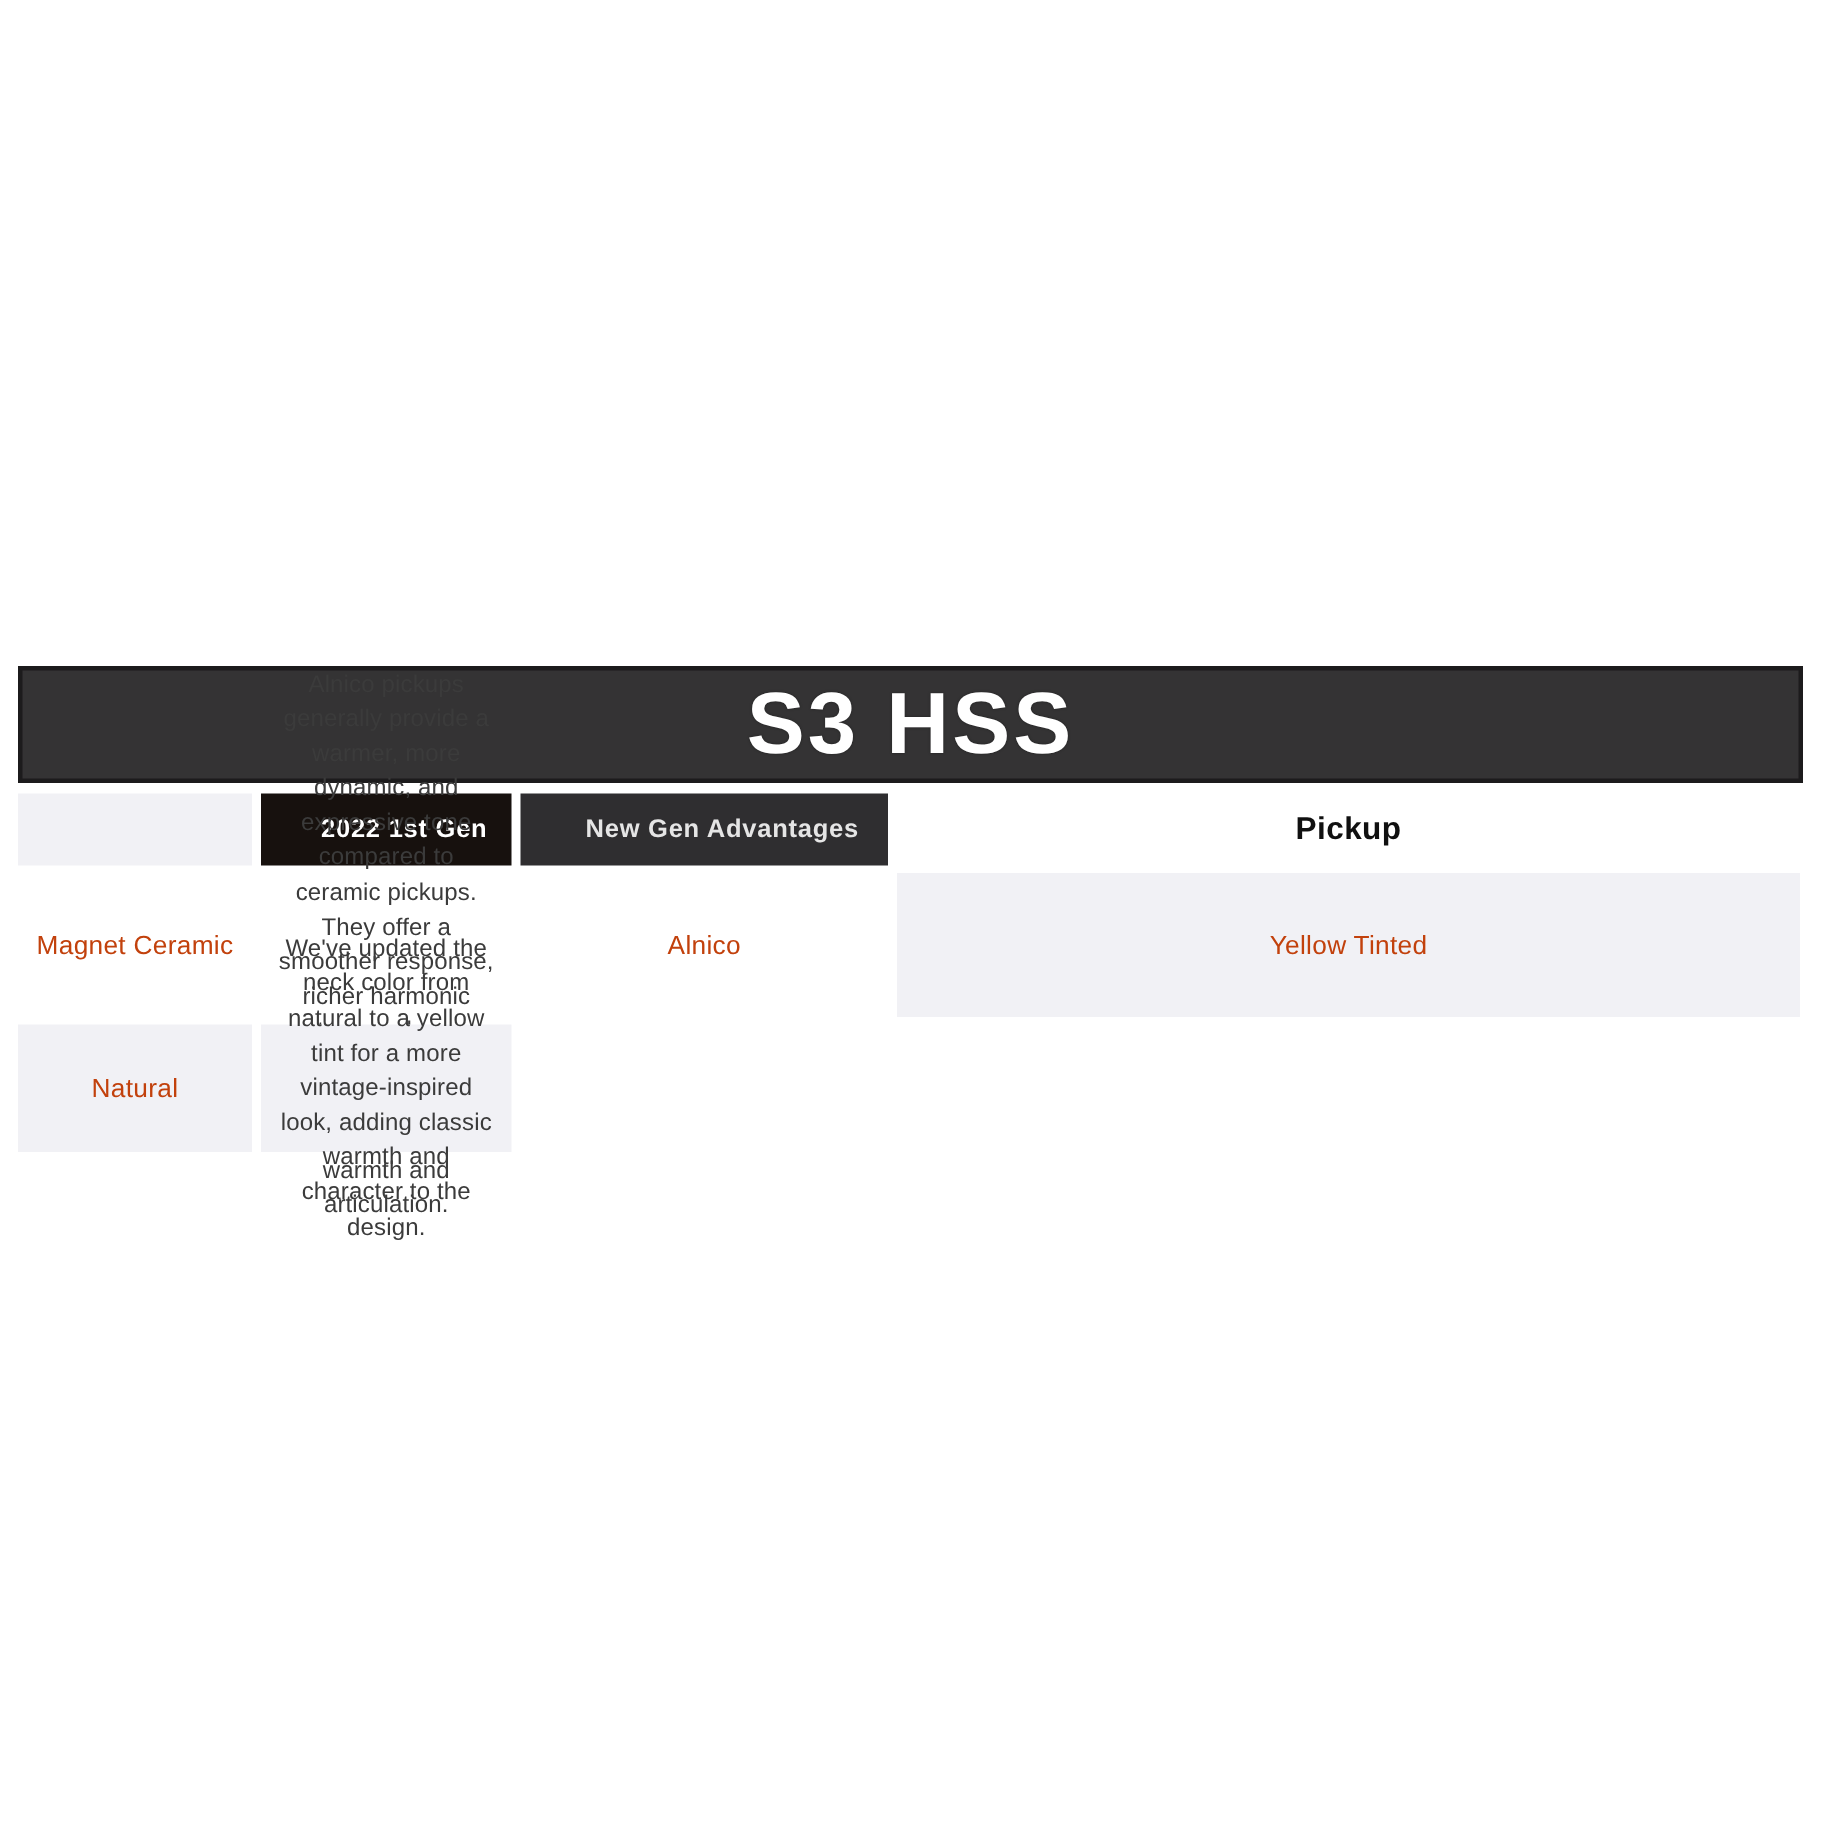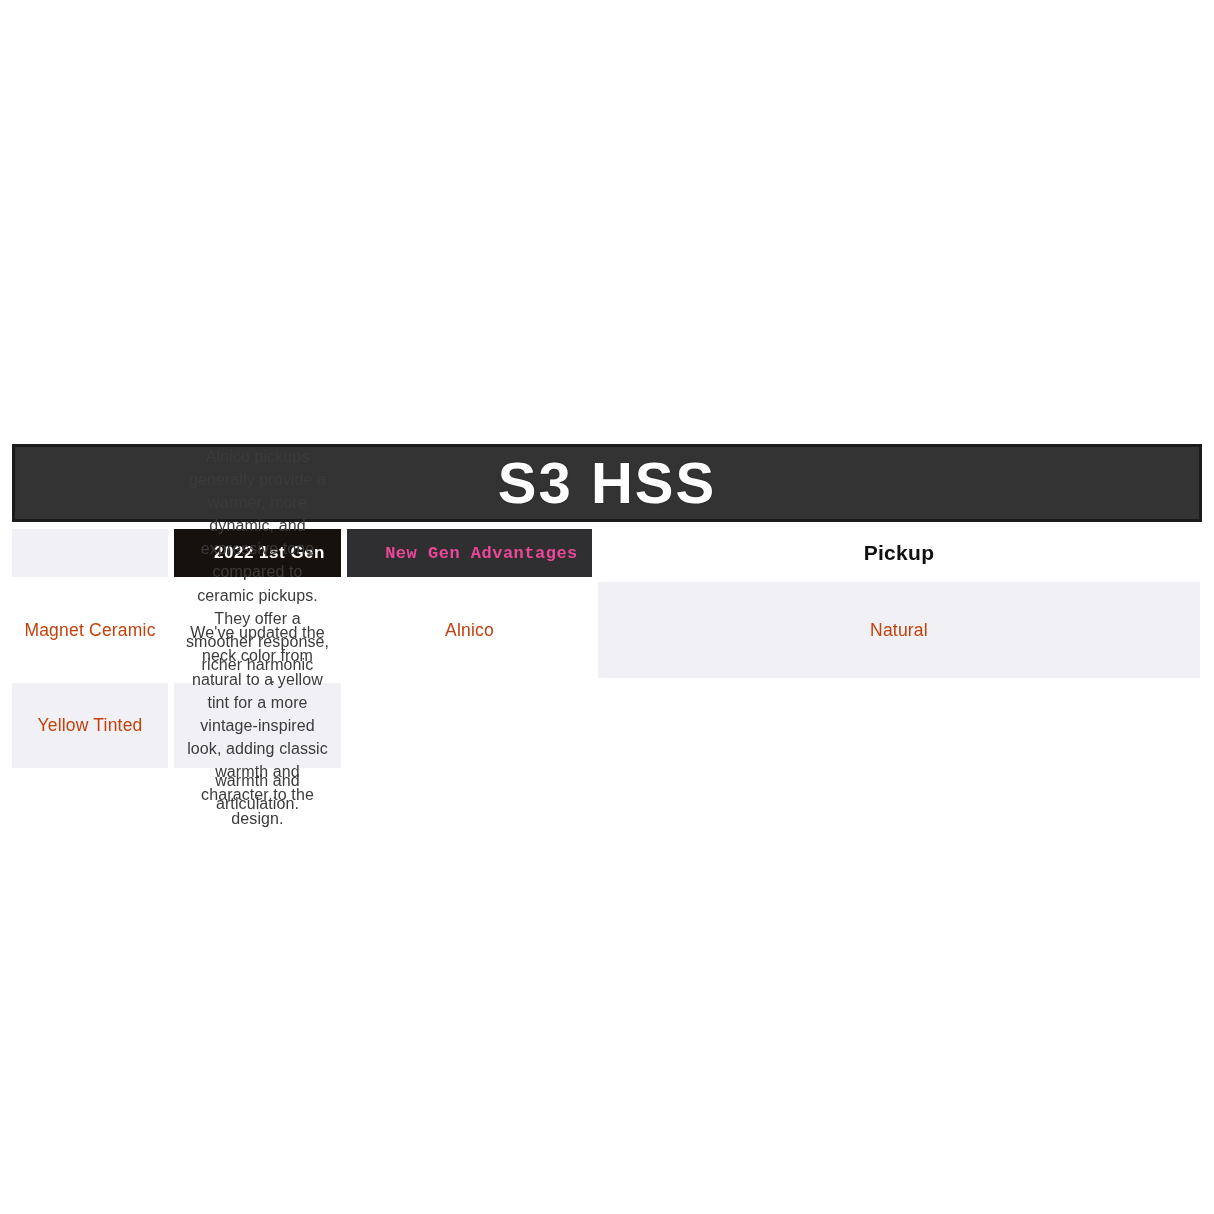--- a/index.html
+++ b/index.html
@@ -84,25 +84,25 @@
 <div class="canvas">
 
   <div class="title-bar" style="background-color: rgb(52, 51, 52);">
     <span class="title-text">S3 HSS</span>
   </div>
 
   <div class="compare-table">
 
     <div class="cell header-cell" style="background-color: rgb(241, 241, 245);"></div>
     <div class="cell header-cell" style="background-color: rgb(23, 17, 14); color: rgb(255, 255, 255);">2022 1st Gen</div>
-    <div class="cell header-cell" style="background-color: rgb(47, 46, 48); color: #ec4899; font-family: Liberation Mono, monospace;">New Gen Advantages</div>
+    <div class="cell header-cell" style="background-color: rgb(47, 46, 48); color: #e5e5e5;">New Gen Advantages</div>
 
     <div class="cell feature-cell" style="background-color: rgb(255, 255, 255);">Pickup</div>
     <div class="cell value-cell" style="background-color: rgb(255, 255, 255);">Magnet Ceramic</div>
     <div class="cell advantage-cell" style="background-color: rgb(255, 255, 255);">Alnico pickups generally provide a warmer, more dynamic, and expressive tone compared to ceramic pickups. They offer a smoother response, richer harmonic content, and a more natural vintage feel, making them ideal for players seeking warmth and articulation.</div>
     <div class="cell value-cell" style="background-color: rgb(255, 255, 255);">Alnico</div>
 
+    <div class="cell value-cell" style="background-color: rgb(241, 241, 245);">Yellow Tinted</div>
     <div class="cell value-cell" style="background-color: rgb(241, 241, 245);">Natural</div>
-    <div class="cell value-cell" style="background-color: rgb(241, 241, 245);">Yellow Tinted</div>
     <div class="cell advantage-cell" style="background-color: rgb(241, 241, 245);">We've updated the neck color from natural to a yellow tint for a more vintage-inspired look, adding classic warmth and character to the design.</div>
 
   </div>
 </div>
 
 </body></html>

